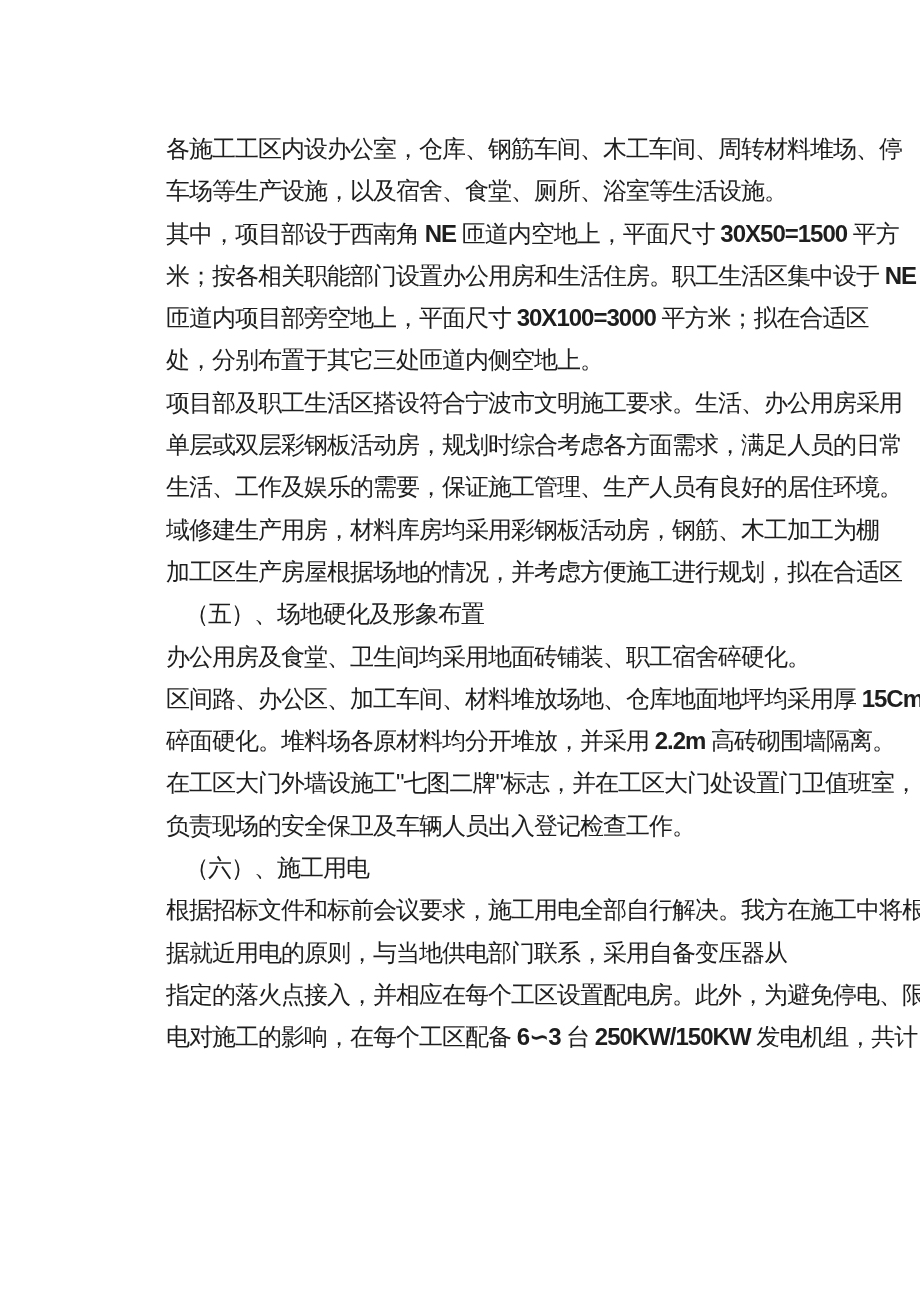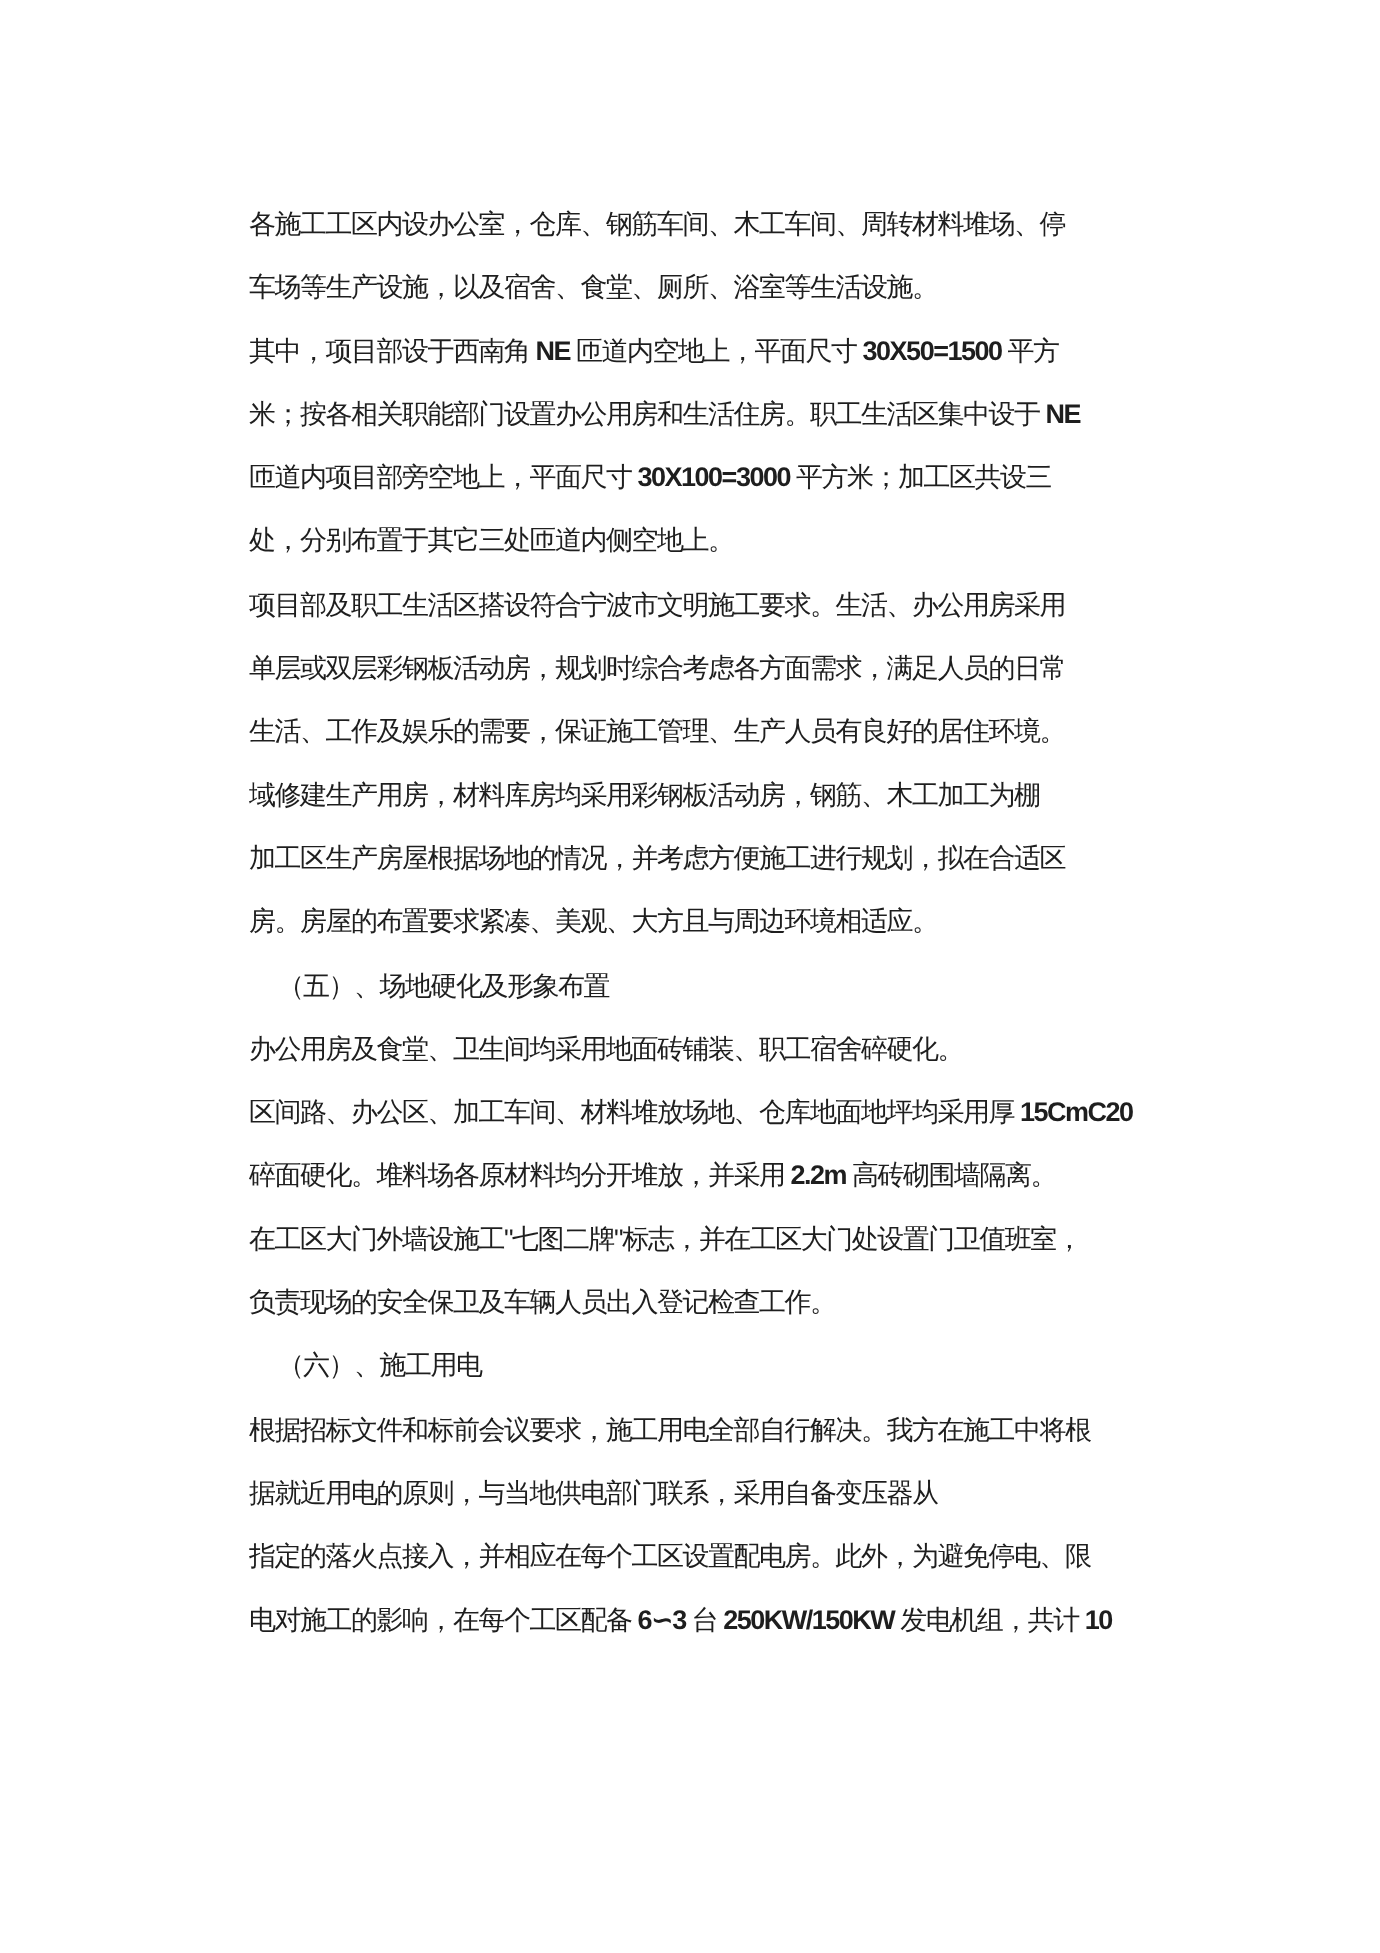--- a/index.html
+++ b/index.html
@@ -19,48 +19,47 @@
     height: 1302px;
     background: #ffffff;
     box-sizing: border-box;
     padding-top: 128px;
   }
   .text-column {
     margin-left: 166px;
     width: 700px;
   }
   .line {
-    font-size: 18px;
+    font-size: 24px;
     line-height: 42.3px;
     letter-spacing: -1px;
     white-space: nowrap;
   }
   .line.heading {
     padding-left: 19px;
   }
   .run { font-weight: normal; }
   .run.bold { font-weight: bold; }
 </style>
 </head>
 <body>
 
 <div class="page">
   <div class="text-column">
       <div class="line"><span class="run">各施工工区内设办公室，仓库、钢筋车间、木工车间、周转材料堆场、停</span></div>
       <div class="line"><span class="run">车场等生产设施，以及宿舍、食堂、厕所、浴室等生活设施。</span></div>
       <div class="line"><span class="run">其中，项目部设于西南角 </span><span class="run bold">NE</span><span class="run"> 匝道内空地上，平面尺寸 </span><span class="run bold">30X50=1500</span><span class="run"> 平方</span></div>
       <div class="line"><span class="run">米；按各相关职能部门设置办公用房和生活住房。职工生活区集中设于 </span><span class="run bold">NE</span></div>
-      <div class="line"><span class="run">匝道内项目部旁空地上，平面尺寸 </span><span class="run bold">30X100=3000</span><span class="run"> 平方米；加工区共设三</span></div>
+      <div class="line"><span class="run">匝道内项目部旁空地上，平面尺寸 </span><span class="run bold">30X100=3000</span><span class="run"> 平方米；拟在合适区</span></div>
       <div class="line"><span class="run">处，分别布置于其它三处匝道内侧空地上。</span></div>
       <div class="line"><span class="run">项目部及职工生活区搭设符合宁波市文明施工要求。生活、办公用房采用</span></div>
       <div class="line"><span class="run">单层或双层彩钢板活动房，规划时综合考虑各方面需求，满足人员的日常</span></div>
       <div class="line"><span class="run">生活、工作及娱乐的需要，保证施工管理、生产人员有良好的居住环境。</span></div>
       <div class="line"><span class="run">域修建生产用房，材料库房均采用彩钢板活动房，钢筋、木工加工为棚</span></div>
       <div class="line"><span class="run">加工区生产房屋根据场地的情况，并考虑方便施工进行规划，拟在合适区</span></div>
-      <div class="line"><span class="run">房。房屋的布置要求紧凑、美观、大方且与周边环境相适应。</span></div>
       <div class="line heading"><span class="run">（五）、场地硬化及形象布置</span></div>
       <div class="line"><span class="run">办公用房及食堂、卫生间均采用地面砖铺装、职工宿舍碎硬化。</span></div>
       <div class="line"><span class="run">区间路、办公区、加工车间、材料堆放场地、仓库地面地坪均采用厚 </span><span class="run bold">15CmC20</span></div>
       <div class="line"><span class="run">碎面硬化。堆料场各原材料均分开堆放，并采用 </span><span class="run bold">2.2m</span><span class="run"> 高砖砌围墙隔离。</span></div>
       <div class="line"><span class="run">在工区大门外墙设施工"七图二牌"标志，并在工区大门处设置门卫值班室，</span></div>
       <div class="line"><span class="run">负责现场的安全保卫及车辆人员出入登记检查工作。</span></div>
       <div class="line heading"><span class="run">（六）、施工用电</span></div>
       <div class="line"><span class="run">根据招标文件和标前会议要求，施工用电全部自行解决。我方在施工中将根</span></div>
       <div class="line"><span class="run">据就近用电的原则，与当地供电部门联系，采用自备变压器从</span></div>
       <div class="line"><span class="run">指定的落火点接入，并相应在每个工区设置配电房。此外，为避免停电、限</span></div>

